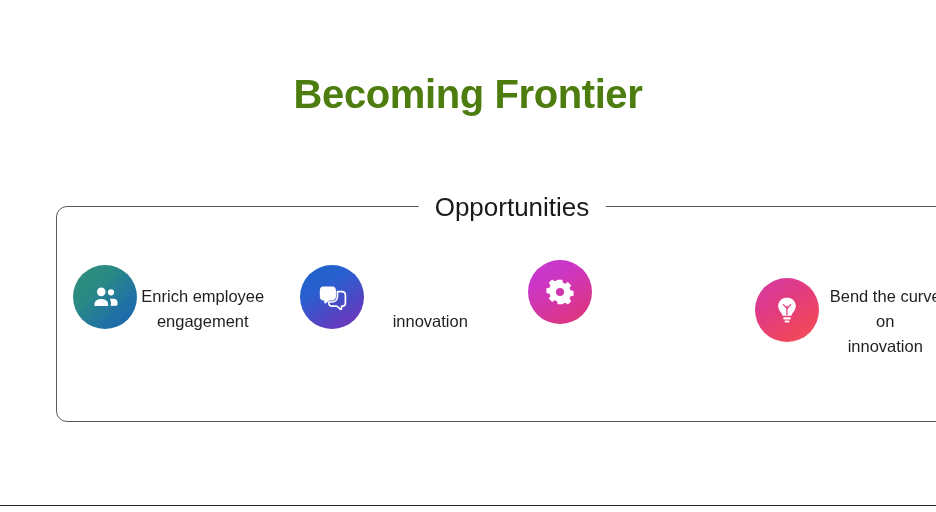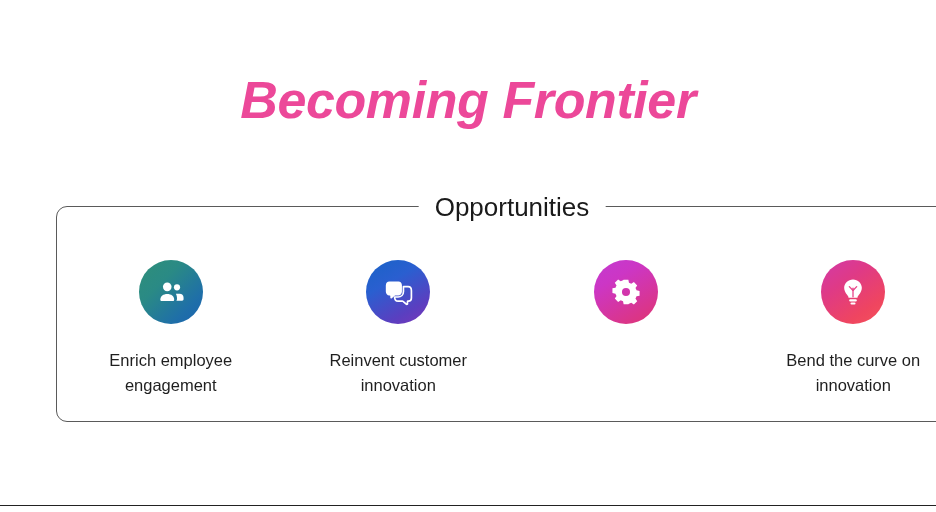--- a/index.html
+++ b/index.html
@@ -23,27 +23,26 @@
     background: #ffffff;
   }
 
   
   .slide-title {
     position: absolute;
     left: 0;
     right: 0;
     top: 72px;
     text-align: center;
-    font-size: 52px;
+    font-size: 40px;
     font-weight: 700;
     letter-spacing: -0.4px;
     line-height: 1.1;
-    color: #ec4899;
+    color: #4d7c0f;
     white-space: nowrap;
-    font-style: italic;
   }
 
   
   .group-box {
     position: absolute;
     left: 56px;
     top: 206px;
     width: 912px;
     height: 216px;
     border: 1px solid #5a5a5a;
@@ -73,21 +72,20 @@
     right: 0;
     top: 53px;
     display: flex;
     justify-content: space-around;
     align-items: flex-start;
   }
 
   .item {
     width: 196px;
     display: flex;
-    flex-direction: column;
     align-items: center;
   }
 
   .icon-circle {
     width: 64px;
     height: 64px;
     border-radius: 50%;
     display: flex;
     align-items: center;
     justify-content: center;
@@ -156,21 +154,21 @@
       <div class="item">
         <div class="icon-circle grad-2">
           <span>
             <svg width="30" height="30" viewBox="0 0 32 32" aria-hidden="true">
               <path d="M16.5 19.6h-3.2c-.3 0-.6.1-.8.3l-3.4 2.9c-.5.4-1.3.1-1.3-.6v-2.1c0-.3-.2-.5-.5-.5h-.6C4.6 19.6 3 17.9 3 15.4V9.1C3 6.6 4.6 4.9 6.7 4.9h9.8c2.1 0 3.7 1.7 3.7 4.2v6.3c0 2.5-1.6 4.2-3.7 4.2z" fill="#ffffff"></path>
               <path d="M22.8 10.2h-1v5.2c0 3.4-2.4 5.9-5.8 5.9h-3.6v.3c0 2.5 1.6 4.2 3.7 4.2h4.5c.3 0 .6.1.8.3l3.4 2.9c.5.4 1.3.1 1.3-.6v-2.1c0-.3.2-.5.5-.5h.6c2.1 0 3.1-1.3 3.1-3.4v-7.8c0-2.5-1.4-4.4-3.5-4.4z" fill="#ffffff" fill-opacity="0.0" stroke="#ffffff" stroke-width="1.8" stroke-linejoin="round"></path>
             </svg>
           </span>
         </div>
         <div class="item-caption">
-          <span>Reinvent customer</span><br>
+          <br>
           <span>innovation</span>
         </div>
       </div>
 
       <div class="item">
         <div class="icon-circle grad-3">
           <span>
             <svg width="28" height="28" viewBox="0 0 32 32" aria-hidden="true">
               <path fill="#ffffff" fill-rule="evenodd" d="M13.3 2h5.4l.7 3.5c.9.3 1.8.7 2.6 1.2l3-2 3.8 3.8-2 3c.5.8.9 1.7 1.2 2.6l3.5.7v5.4l-3.5.7c-.3.9-.7 1.8-1.2 2.6l2 3-3.8 3.8-3-2c-.8.5-1.7.9-2.6 1.2L18.7 30h-5.4l-.7-3.5c-.9-.3-1.8-.7-2.6-1.2l-3 2L3.2 23.5l2-3c-.5-.8-.9-1.7-1.2-2.6L.5 17.2v-5.4l3.5-.7c.3-.9.7-1.8 1.2-2.6l-2-3L7 1.7l3 2c.8-.5 1.7-.9 2.6-1.2L13.3 2zM16 20.6a4.6 4.6 0 1 0 0-9.2 4.6 4.6 0 0 0 0 9.2z"></path>
             </svg>

